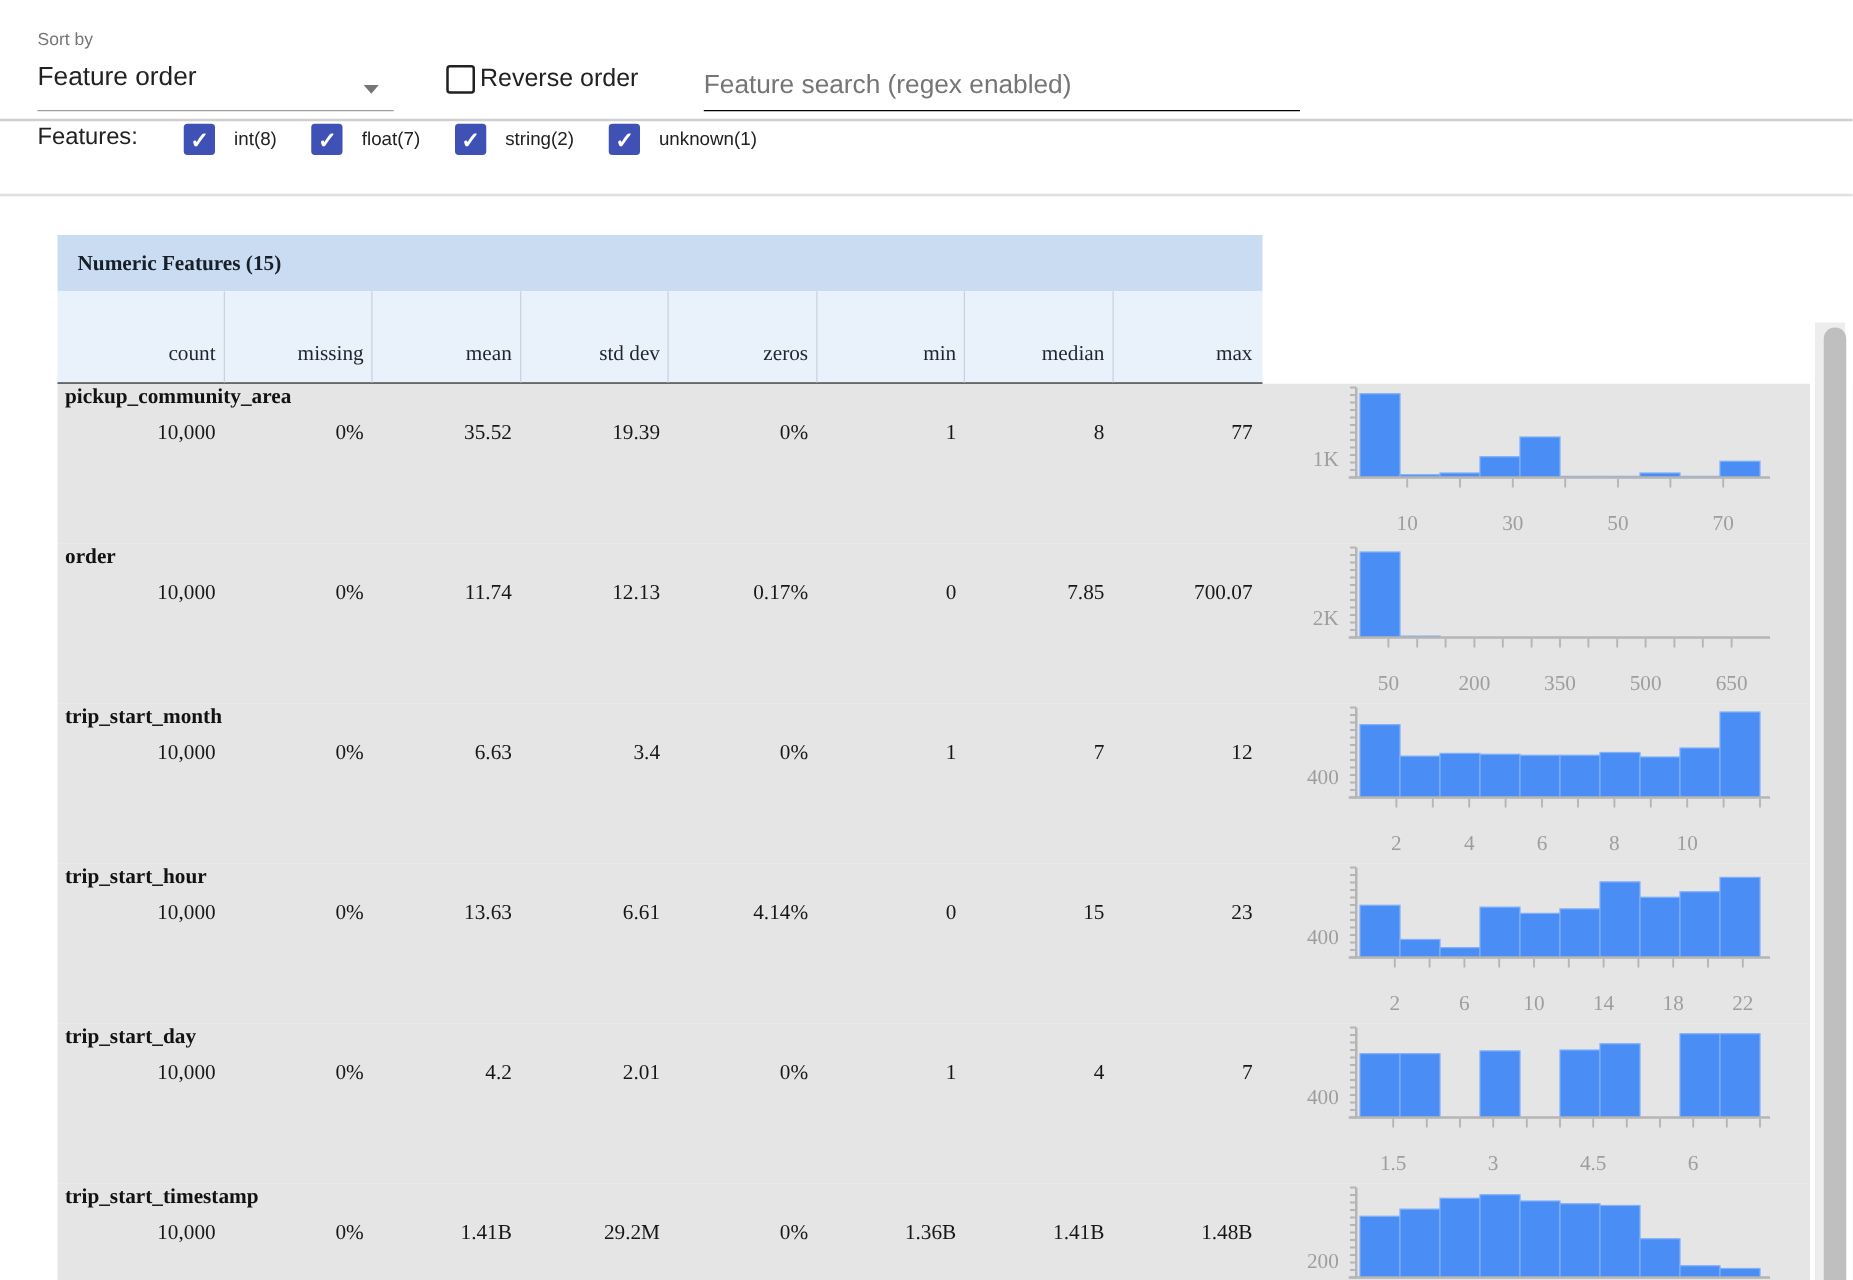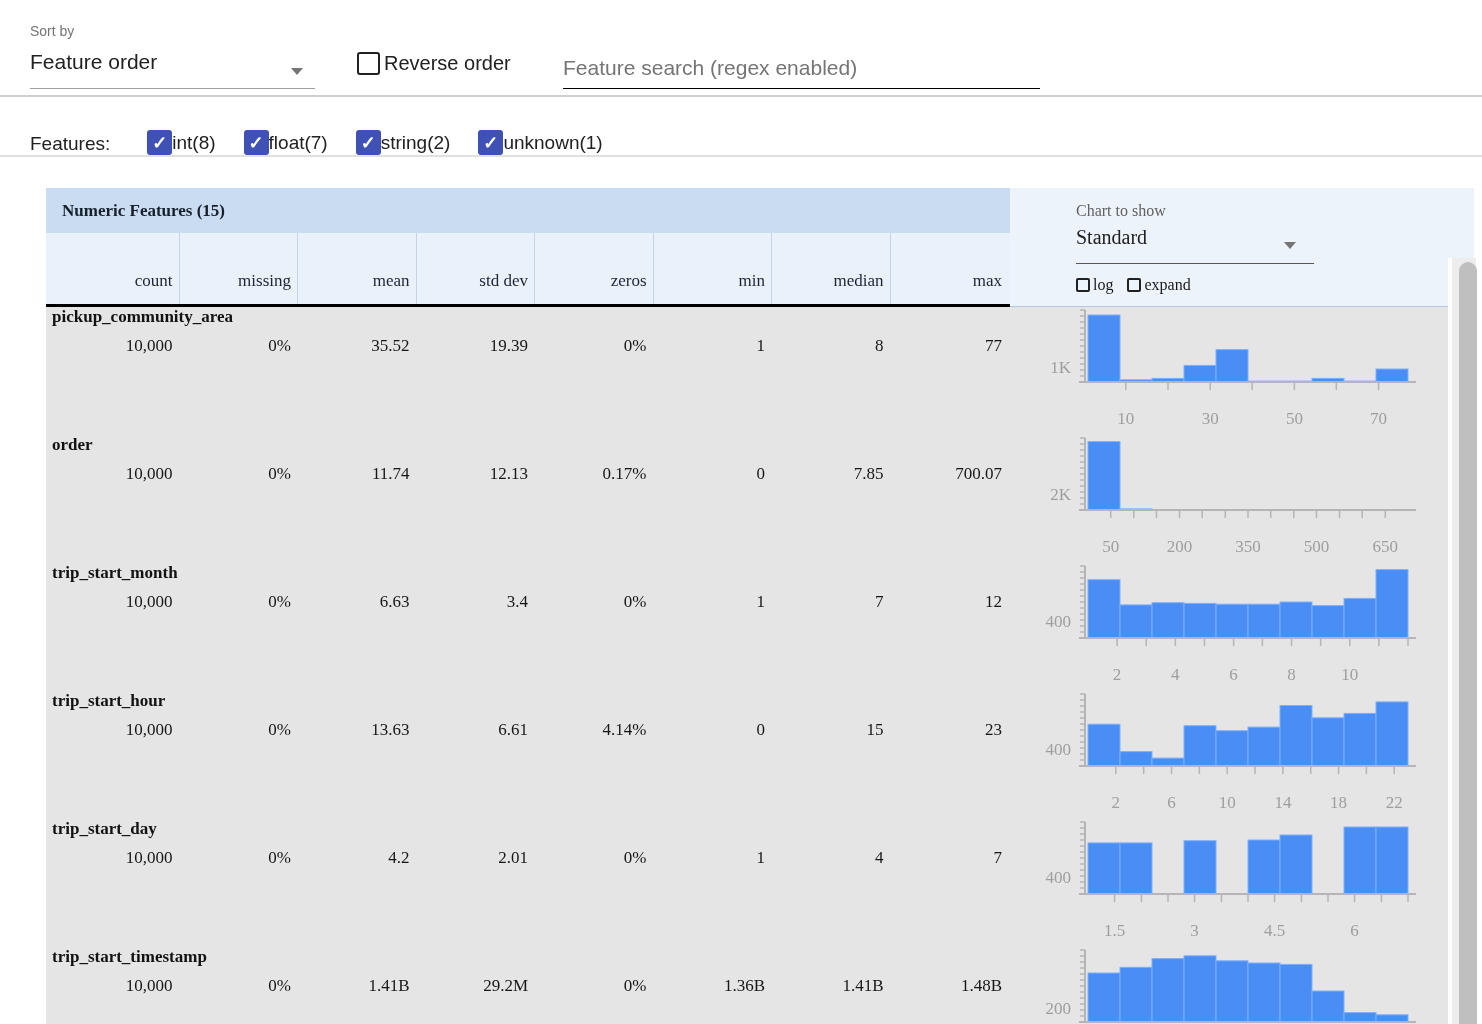--- a/index.html
+++ b/index.html
@@ -18,35 +18,35 @@
   .cb-outline { border:2px solid #212121; border-radius:3px; background:#fff; cursor:pointer; }
   #reverse-cb { position:absolute; left:357px; top:52px; width:23px; height:23px; }
   #reverse-label { position:absolute; left:384px; top:52px; font-size:20px; }
   #search-input { position:absolute; left:563px; top:48px; width:477px; height:41px; border:none;
     border-bottom:1px solid #000000; font-size:21px; font-family:"Liberation Sans",sans-serif;
     color:#212121; outline:none; }
   #search-input::placeholder { color:#757575; opacity:1; }
 
   
   #filter-bar { position:absolute; left:0; top:99px; width:1482px; height:58px;
-    border-bottom:2px solid #e0e0e0; display:flex; align-items:flex-end; padding-left:30px; }
+    border-bottom:2px solid #e0e0e0; display:flex; align-items:flex-start; padding-left:30px; }
   #filter-label { font-size:19px; color:#212121; }
   .filter-item { display:flex; align-items:center; margin-left:28px; }
   .filter-item:first-of-type { margin-left:37px; }
   .cb-checked { width:25px; height:25px; border-radius:3px; background:#3f51b5; color:#fff;
     font-size:18px; font-weight:bold; display:flex; align-items:center; justify-content:center; cursor:pointer; }
-  .filter-item-label { font-size:19px; }
+  .filter-item-label { margin-left:15px; font-size:15px; }
 
   
   #table { position:absolute; left:46px; top:188px; width:1436px; height:1004px;font-family:Liberation Serif, serif; }
   #nf-header { position:absolute; left:0; top:0; width:964px; height:45px; background:#c9dcf2;
     display:flex; align-items:center; }
   #nf-title { font-size:17px; font-weight:bold; padding-left:16px; color:#17202a; }
   #col-header { position:absolute; left:0; top:45px; width:964px; height:74px; background:#e9f1fa;
-    border-bottom:3px solid #000000; display:flex; padding-left:14px; }
+    border-bottom:1px solid #000000; display:flex; padding-left:14px; }
   .col-cell { width:118.5px; padding-right:6px; padding-bottom:13px; font-size:17px; color:#1f2430;
     display:flex; align-items:flex-end; justify-content:flex-end; }
   .col-cell + .col-cell { border-left:1px solid #c6d3e1; }
 
   
   #chart-panel { position:absolute; left:964px; top:0; width:464px; height:119px; background:#edf3fb;
     border-bottom:1px solid #b3c6da; }
   #chart-show-label { position:absolute; left:66px; top:14px; font-size:16px; color:#616161; }
   #chart-select { left:66px; top:38px; width:238px; height:38px; border-bottom:1px solid #555; }
   #chart-select .select-value { font-size:20px; }
@@ -113,33 +113,20 @@
       <div class="col-cell">count</div>
       <div class="col-cell">missing</div>
       <div class="col-cell">mean</div>
       <div class="col-cell">std dev</div>
       <div class="col-cell">zeros</div>
       <div class="col-cell">min</div>
       <div class="col-cell">median</div>
       <div class="col-cell">max</div>
     </div>
 
-  <div id="chart-panel">
-    <div id="chart-show-label">Chart to show</div>
-    <div id="chart-select" class="select-box">
-      <span class="select-value">Standard</span>
-      <span class="dd-arrow"></span>
-    </div>
-    <div id="log-row">
-      <span class="mini-cb"></span>
-      <span class="mini-cb-label">log</span>
-      <span class="mini-cb"></span>
-      <span class="mini-cb-label">expand</span>
-    </div>
-  </div>
 
   <div id="rows">
       <div class="feat-row">
         <div class="feat-name">pickup_community_area</div>
         <div class="feat-vals">
           <div class="feat-val">10,000</div>
           <div class="feat-val">0%</div>
           <div class="feat-val">35.52</div>
           <div class="feat-val">19.39</div>
           <div class="feat-val">0%</div>

